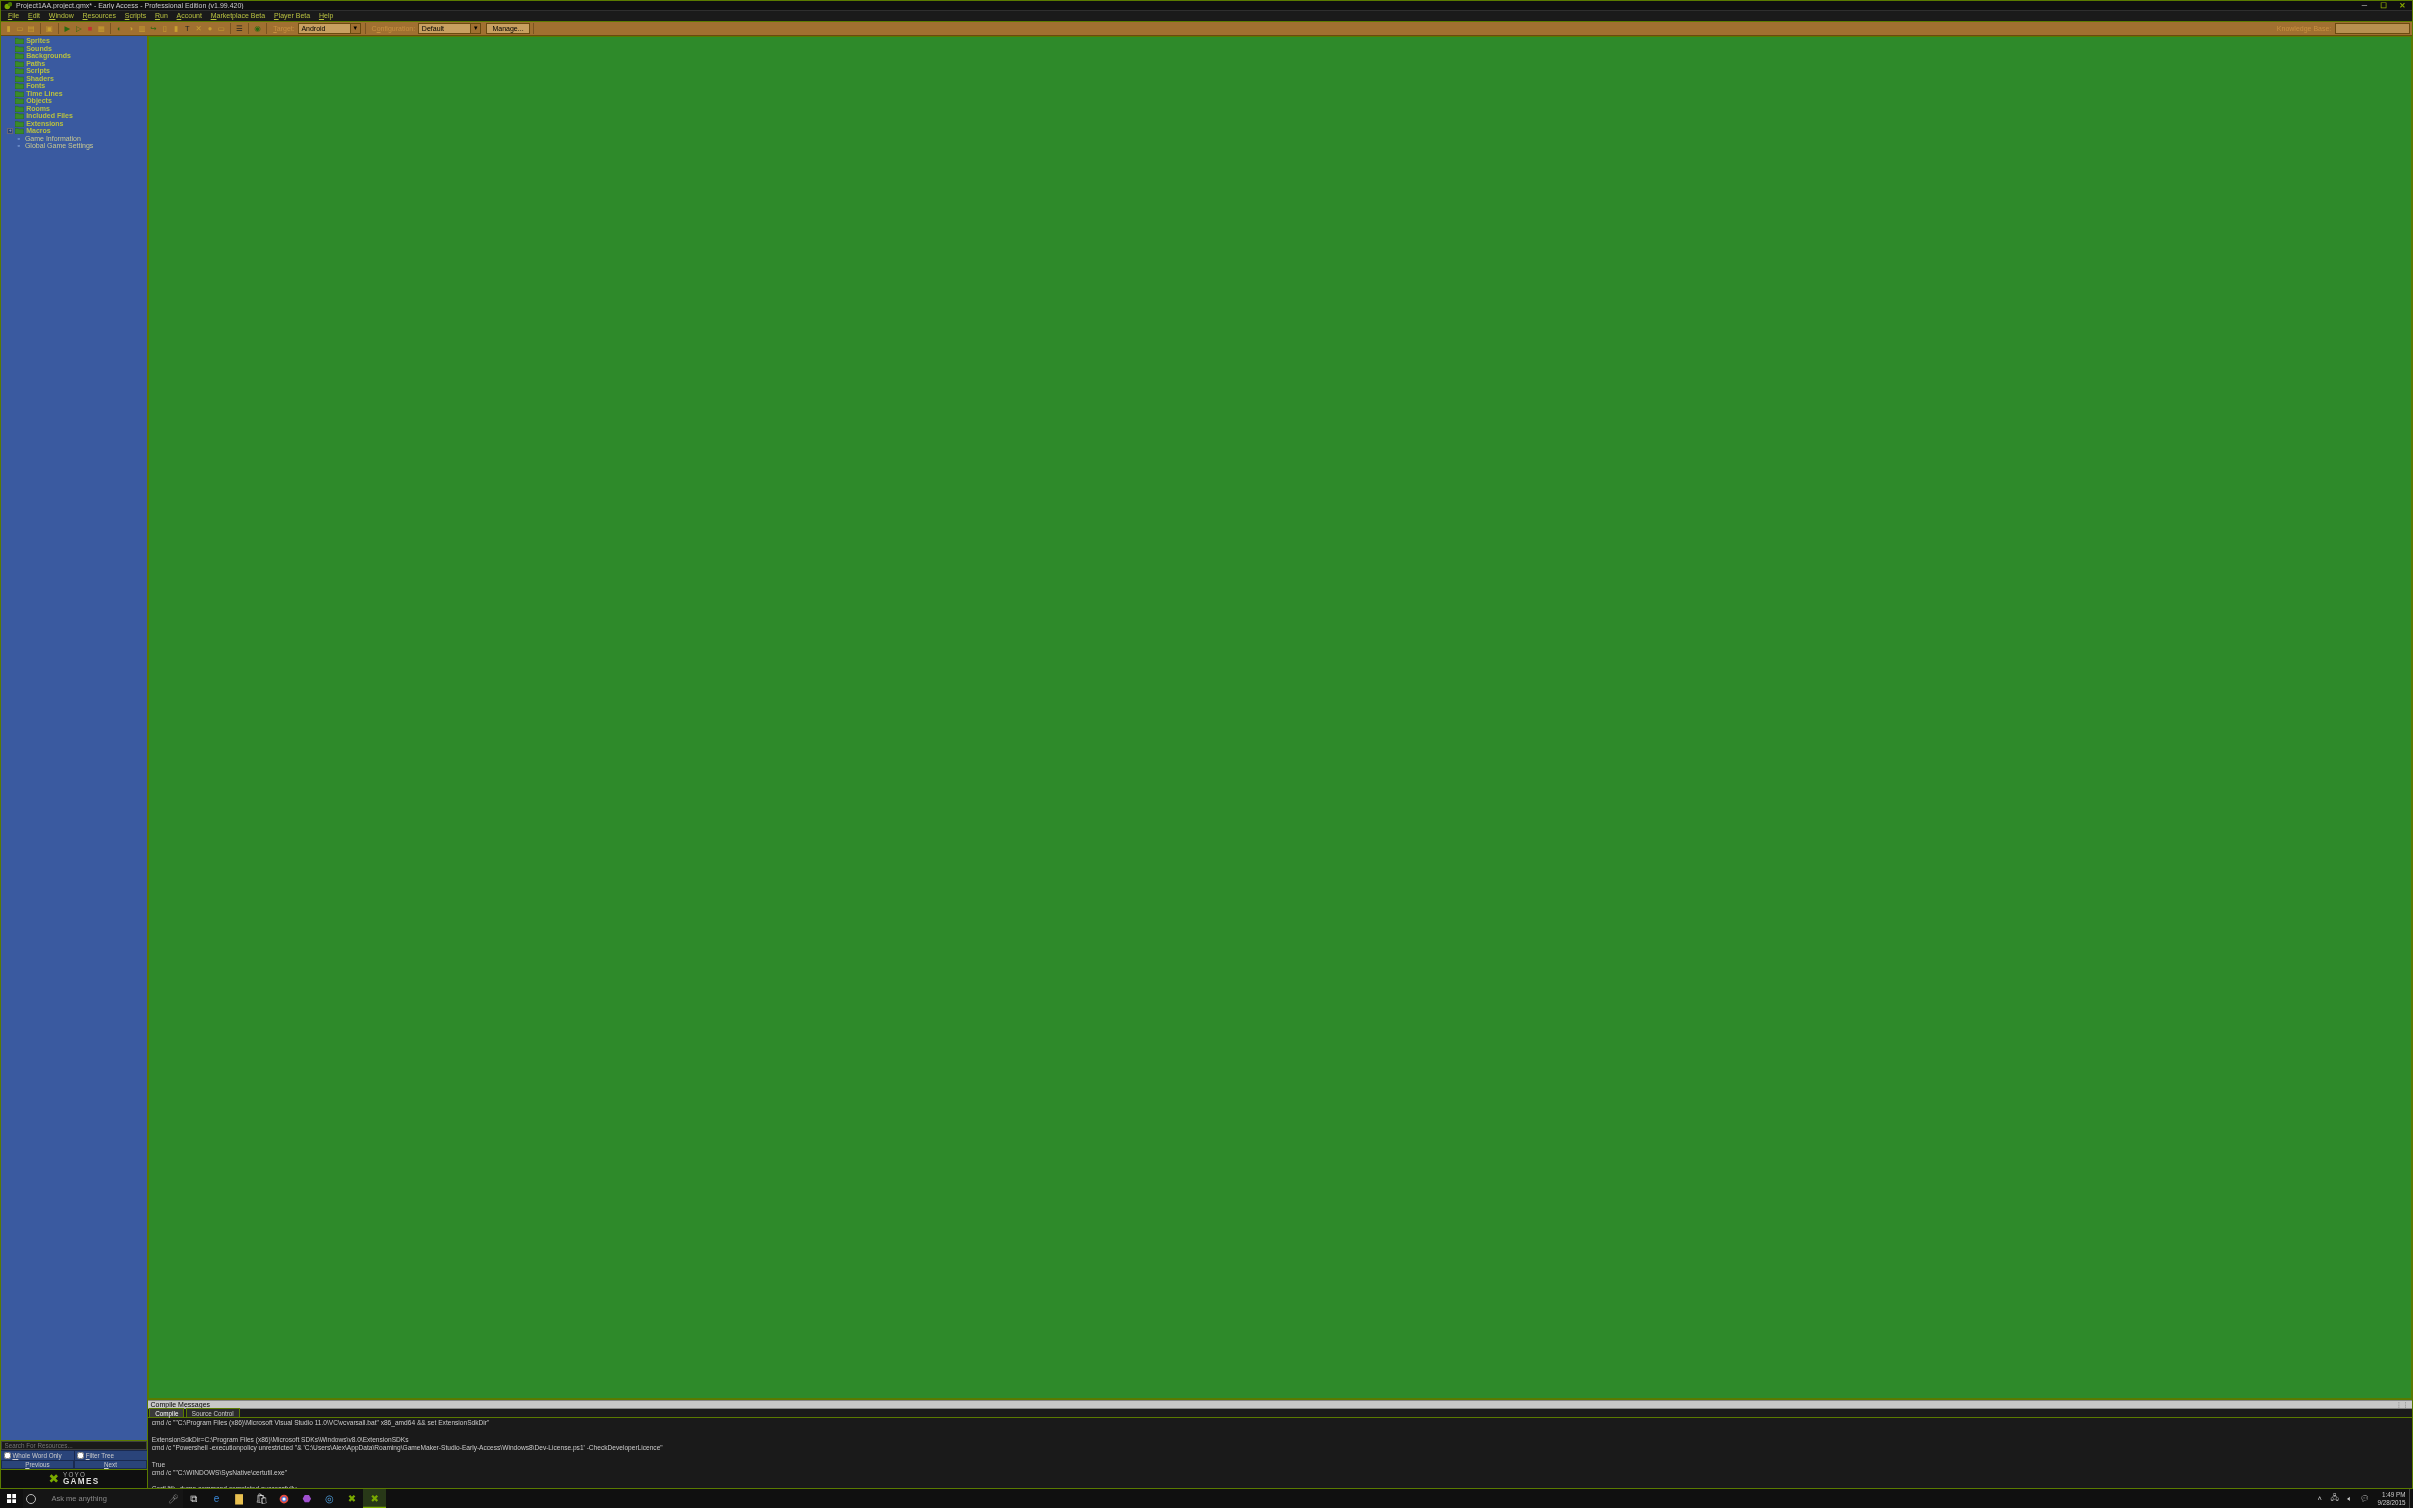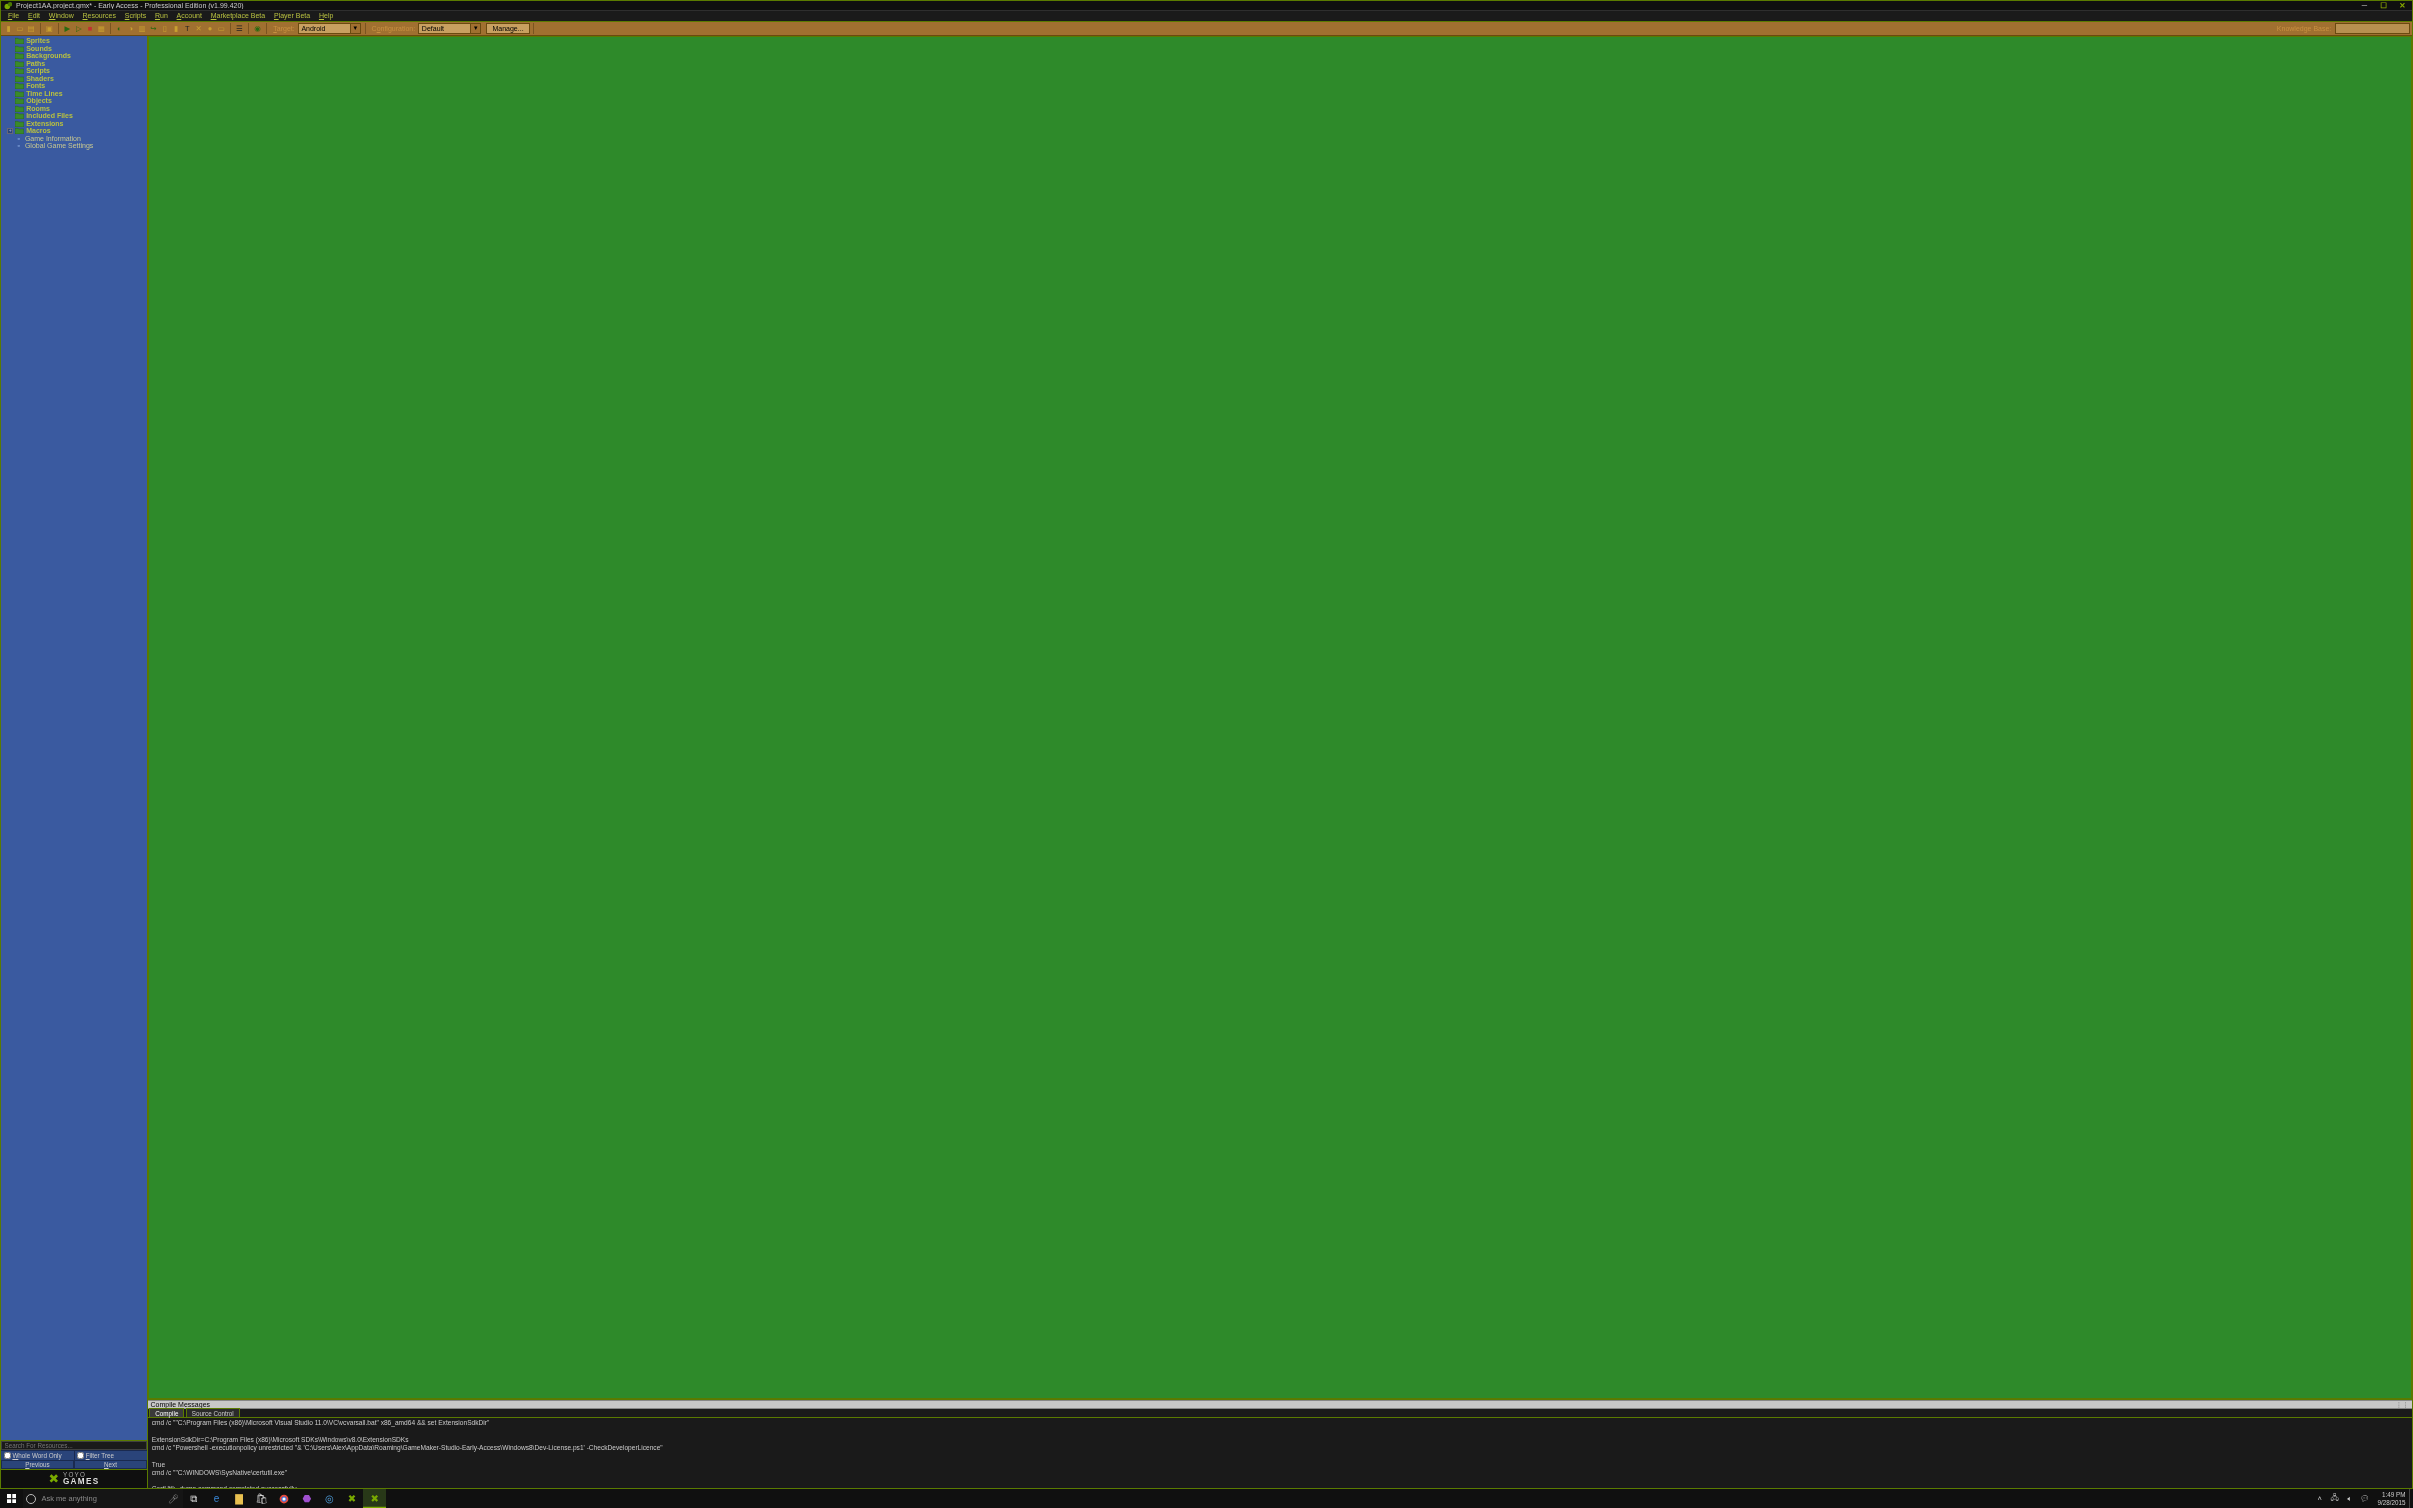--- a/index.html
+++ b/index.html
@@ -99,21 +99,21 @@
                  padding:0 5px; color:#ccc; font-size:6.3px; display:flex; align-items:center; }
   .compile-tab.active { background:#3a3a3a; color:#fff; }
   .compile-body { flex:1; background:#1a1a1a; color:#ccc; font-size:6.6px; padding:1.3px 3.8px; overflow:auto;
                   line-height:8.2px; white-space:pre; }
 
   
   .taskbar { position:absolute; left:0; right:0; bottom:0; height:19px; background:#101010;
              display:flex; align-items:center; color:#ccc; font-size:7px; }
   .start-btn { width:22.6px; height:100%; display:flex; align-items:center; justify-content:center; }
   .start-btn svg { width:9.4px; height:9.4px; }
-  .search-bar { height:100%; width:160px; display:flex; align-items:center; gap:5px; padding:0 3.8px;
+  .search-bar { height:100%; width:160px; display:flex; align-items:center; gap:15px; padding:0 3.8px;
                 background:#151515;}
   .search-bar .circle { width:10px; height:10px; border:1.3px solid #bbb; border-radius:50%; }
   .search-bar .text { color:#8a8a8a; font-size:7.5px; flex:1; }
   .search-bar .mic { color:#888; font-size:8.8px; }
   .task-icons { display:flex; height:100%; }
   .task-icon { width:22.6px; height:100%; display:flex; align-items:center; justify-content:center; font-size:10px; }
   .task-icon.highlight { background:#283818; box-shadow: inset 0 -1.3px #7aaa00; }
   .taskbar .spacer { flex:1; }
   .tray { display:flex; align-items:center; gap:5px; padding:0 3.8px; height:100%; }
   .tray .tray-icon { width:10px; text-align:center; font-size:7.5px; color:#ccc; }

